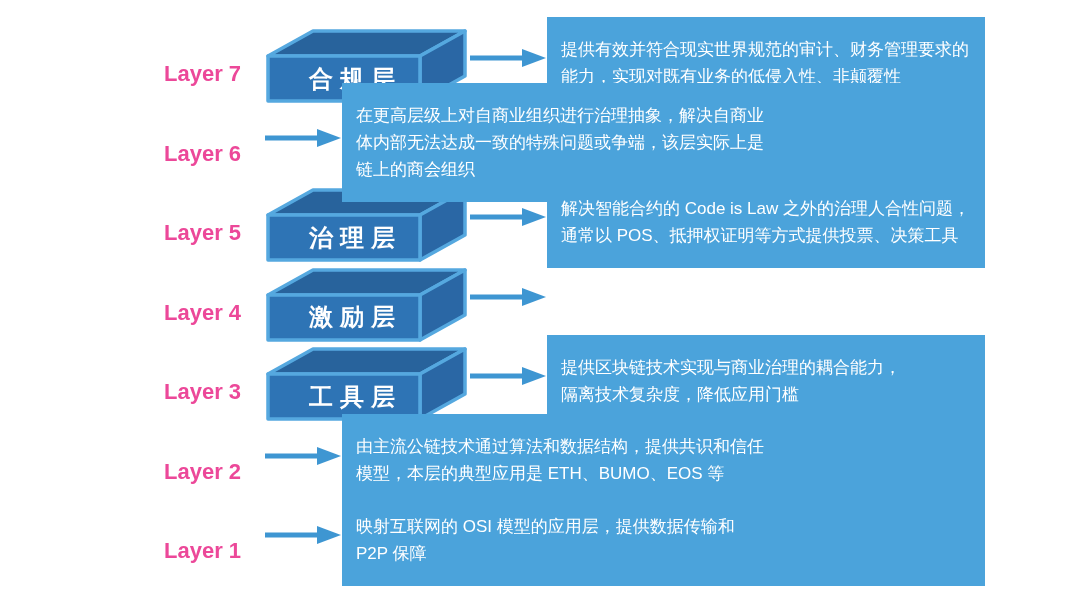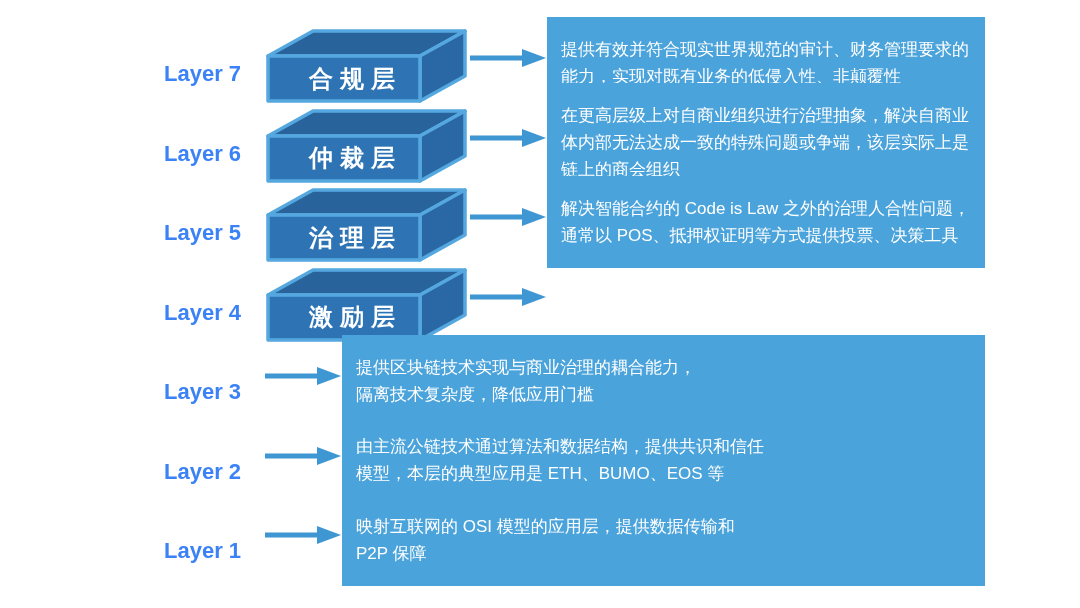--- a/index.html
+++ b/index.html
@@ -15,21 +15,21 @@
     padding-left: 164px;
     position: relative;
   }
 
   .col-label {
     width: 101px;
     margin-top: 40px;
     font-size: 22px;
     font-weight: 700;
     line-height: 1;
-    color: #3b82f6;
+    color: #ec4899;
     white-space: nowrap;
   }
 
   .col-box { width: 205px; position: relative; height: 79.5px; }
   .col-box svg.boxsvg { display: block; margin-top: 3px; overflow: visible; }
 
   .box-title {
     position: absolute;
     left: 3px; top: 33px;
     width: 152px; height: 45px;
@@ -78,28 +78,20 @@
         <line x1="0" y1="12" x2="54" y2="12" stroke-width="5" stroke="#3E96D2"></line>
         <polygon points="52,3 76,12 52,21" fill="#3E96D2"></polygon>
       </svg>
     </div>
     <div class="col-desc">提供有效并符合现实世界规范的审计、财务管理要求的
 能力，实现对既有业务的低侵入性、非颠覆性</div>
   </div>
 
   <div class="row">
     <div class="col-label">Layer 6</div>
-    <div class="col-box">
-      <svg class="boxsvg" width="205" height="78" viewBox="0 0 205 78">
-        <path d="M3,30 L48,5 L200,5 L155,30 Z" stroke="#55A8DF" stroke-width="3.5" stroke-linejoin="round" fill="#28639C"></path>
-        <path d="M155,30 L200,5 L200,50 L155,75 Z" stroke="#55A8DF" stroke-width="3.5" stroke-linejoin="round" fill="#2A67A5"></path>
-        <path d="M3,30 L155,30 L155,75 L3,75 Z" stroke="#55A8DF" stroke-width="3.5" stroke-linejoin="round" fill="#2E74B5"></path>
-      </svg>
-      <span class="box-title">仲裁层</span>
-    </div>
     <div class="col-arrow">
       <svg width="77" height="24" viewBox="0 0 77 24">
         <line x1="0" y1="12" x2="54" y2="12" stroke-width="5" stroke="#3E96D2"></line>
         <polygon points="52,3 76,12 52,21" fill="#3E96D2"></polygon>
       </svg>
     </div>
     <div class="col-desc">在更高层级上对自商业组织进行治理抽象，解决自商业
 体内部无法达成一致的特殊问题或争端，该层实际上是
 链上的商会组织</div>
   </div>
@@ -137,20 +129,28 @@
     <div class="col-arrow">
       <svg width="77" height="24" viewBox="0 0 77 24">
         <line x1="0" y1="12" x2="54" y2="12" stroke-width="5" stroke="#3E96D2"></line>
         <polygon points="52,3 76,12 52,21" fill="#3E96D2"></polygon>
       </svg>
     </div>
   </div>
 
   <div class="row">
     <div class="col-label">Layer 3</div>
+    <div class="col-box">
+      <svg class="boxsvg" width="205" height="78" viewBox="0 0 205 78">
+        <path d="M3,30 L48,5 L200,5 L155,30 Z" stroke="#55A8DF" stroke-width="3.5" stroke-linejoin="round" fill="#28639C"></path>
+        <path d="M155,30 L200,5 L200,50 L155,75 Z" stroke="#55A8DF" stroke-width="3.5" stroke-linejoin="round" fill="#2A67A5"></path>
+        <path d="M3,30 L155,30 L155,75 L3,75 Z" stroke="#55A8DF" stroke-width="3.5" stroke-linejoin="round" fill="#2E74B5"></path>
+      </svg>
+      <span class="box-title">工具层</span>
+    </div>
     <div class="col-arrow">
       <svg width="77" height="24" viewBox="0 0 77 24">
         <line x1="0" y1="12" x2="54" y2="12" stroke-width="5" stroke="#3E96D2"></line>
         <polygon points="52,3 76,12 52,21" fill="#3E96D2"></polygon>
       </svg>
     </div>
     <div class="col-desc">提供区块链技术实现与商业治理的耦合能力，
 隔离技术复杂度，降低应用门槛</div>
   </div>
 

